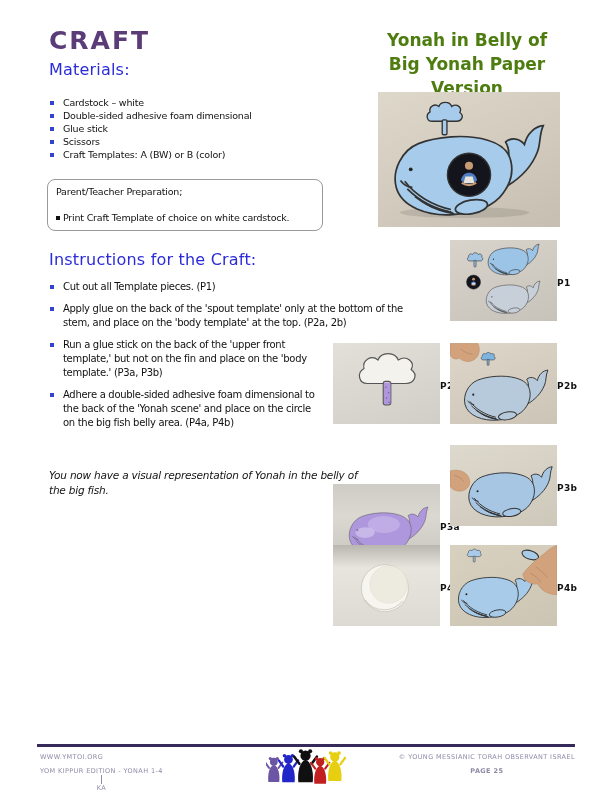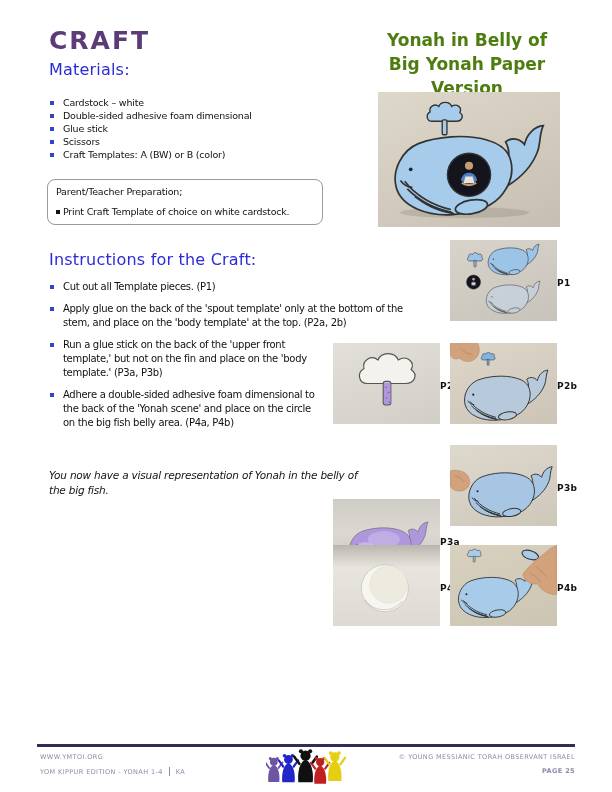--- a/index.html
+++ b/index.html
@@ -39,21 +39,21 @@
   .instr li.w2 { max-width:358px; }
   .instr li.w3 { max-width:246px; }
   .instr li.w4 { max-width:262px; }
 
   
   .prep-box {
     position:absolute; left:47px; top:179px; width:258px;
     border:1px solid #9a9a9a; border-radius:8px; padding:5px 8px 6px 8px;
     font-size:9.5px; line-height:13px; letter-spacing:-0.2px; background:#fff;
   }
-  .prep-item { margin-top:7px; }
+  .prep-item { margin-top:13px; }
   .prep-item::before {
     content:""; display:inline-block; width:4px; height:4px;
     background:#111; margin-right:3px; vertical-align:1px;
   }
 
   
   .closing-note {
     position:absolute; left:49px; top:468px; width:315px;
     font-size:10.5px; line-height:15px; font-style:italic; letter-spacing:-0.2px;
   }
@@ -63,21 +63,21 @@
   .photo { position:relative; overflow:hidden; }
   .photo svg { width:100%; height:100%; display:block; }
   .photo-small { width:107px; height:81px; }
   .photo-main { width:182px; height:135px; }
   .fig-label { margin-top:4px; font-size:9px; font-weight:bold; color:#111; letter-spacing:0.3px; }
 
   .main-photo-wrap { left:378px; top:92px; }
   .fig-p1  { left:450px; top:240px; }
   .fig-p2a { left:333px; top:343px; }
   .fig-p2b { left:450px; top:343px; }
-  .fig-p3a { left:333px; top:467px;margin-top:32px; }
+  .fig-p3a { left:333px; top:452px;margin-top:32px; }
   .fig-p3b { left:450px; top:445px; }
   .fig-p4a { left:333px; top:545px; }
   .fig-p4b { left:450px; top:545px; }
 
   .bg-main { background:linear-gradient(155deg,#ded8ca 0%,#d2cbbd 55%,#c6bfb1 100%); }
   .bg-p1   { background:linear-gradient(160deg,#d8d3cb,#c7c2ba); }
   .bg-p2a  { background:linear-gradient(160deg,#e3e0d9,#d1cec7); }
   .bg-p2b  { background:linear-gradient(160deg,#ded7c9,#ccc5b7); }
   .bg-p3a  { background:linear-gradient(180deg,#cfccc5,#dbd8d1 40%,#c8c5be); }
   .bg-p3b  { background:linear-gradient(160deg,#ded9cd,#cdc8ba); }
@@ -85,21 +85,21 @@
   .bg-p4b  { background:linear-gradient(160deg,#d9d1bf,#cdc5b3); }
 
   .piece { stroke:#333; stroke-width:2px; }
   .piece-thin { stroke:#555; stroke-width:1.1px; }
   .pale { opacity:0.78; }
 
   
   .footer-divider { position:absolute; left:37px; top:744px; width:538px; height:2.5px; background:#352a5a; }
   .footer-left  { position:absolute; left:40px; top:753px; color:#908aa8; font-size:6.5px; letter-spacing:0.4px; }
   .footer-right { position:absolute; right:37px; top:753px; color:#908aa8; font-size:6.5px; letter-spacing:0.4px; text-align:right; }
-  .footer-line2 { margin-top:6px; display:flex; align-items:center; }
+  .footer-line2 { margin-top:6px; display:flex; align-items:center;flex-direction:column; }
   .footer-right .footer-line2 { justify-content:flex-end; font-weight:bold; }
   .code-divider { display:inline-block; width:1px; height:9px; background:#908aa8; margin:0 6px; }
   .logo-wrap { position:absolute; left:266px; top:746px; width:82px; height:42px; }
 </style>
 </head>
 <body>
 
 <svg width="0" height="0" style="position:absolute" aria-hidden="true">
   <defs>
     <g id="whale-shape">

